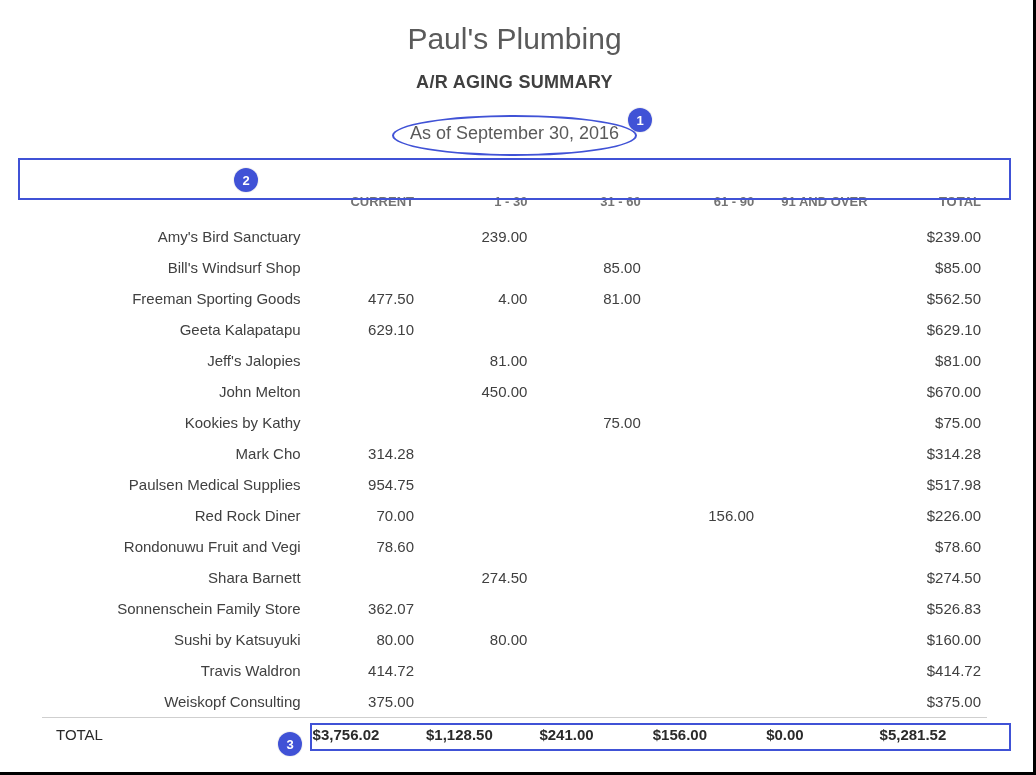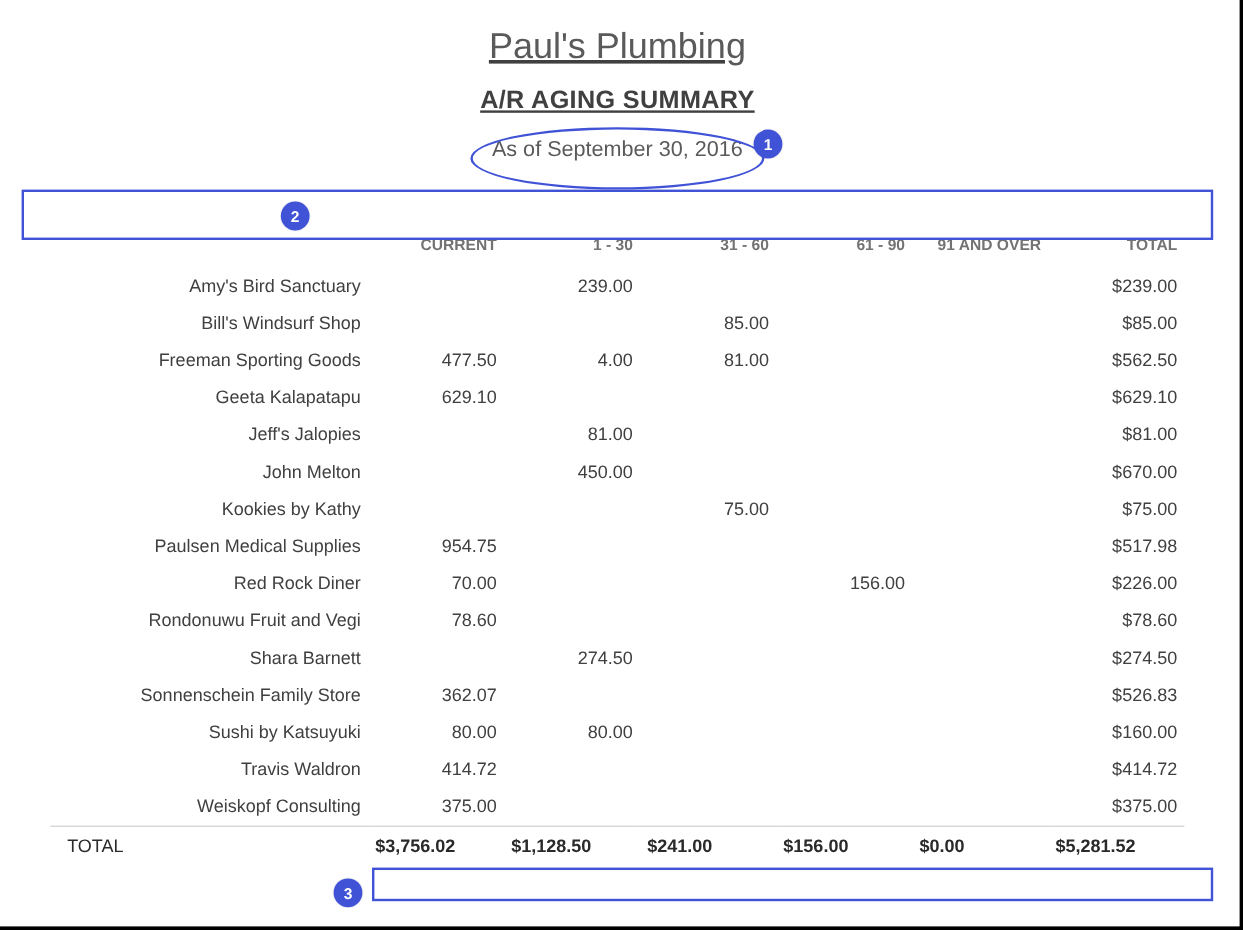--- a/index.html
+++ b/index.html
@@ -21,39 +21,38 @@
   .inner {
     position: absolute;
     left: 20px;
     right: 24px;
     top: 14px;
     bottom: 20px;
     background: #fff;
   }
   .header {
     text-align: center;
-    text-decoration: underline;
   }
   .company {
     font-size: 30px;
     font-weight: 400;
     color: #5a5a5a;
     margin: 8px 0 6px 0;
   }
   .report-title {
-    font-size: 21px;
+    font-size: 18px;
     font-weight: 700;
     color: #404040;
-    margin: 16px 0 12px 0;
+    margin: 16px 0 24px 0;
     letter-spacing: 0.3px;
   }
   .asof-wrap {
     display: inline-block;
     position: relative;
-    padding: 6px 0 21px 0;
+    padding: 6px 0 10px 0;
   }
   .asof {
     font-size: 18px;
     color: #5a5a5a;
   }
   
   .ellipse {
     position: absolute;
     left: -18px;
     right: -18px;
@@ -241,20 +240,29 @@
           <tr>
             <td class="name">Kookies by Kathy</td>
             <td></td>
             <td></td>
             <td>75.00</td>
             <td></td>
             <td></td>
             <td>$75.00</td>
           </tr>
           <tr>
+            <td class="name">Mark Cho</td>
+            <td>314.28</td>
+            <td></td>
+            <td></td>
+            <td></td>
+            <td></td>
+            <td>$314.28</td>
+          </tr>
+          <tr>
             <td class="name">Paulsen Medical Supplies</td>
             <td>954.75</td>
             <td></td>
             <td></td>
             <td></td>
             <td></td>
             <td>$517.98</td>
           </tr>
           <tr>
             <td class="name">Red Rock Diner</td>

